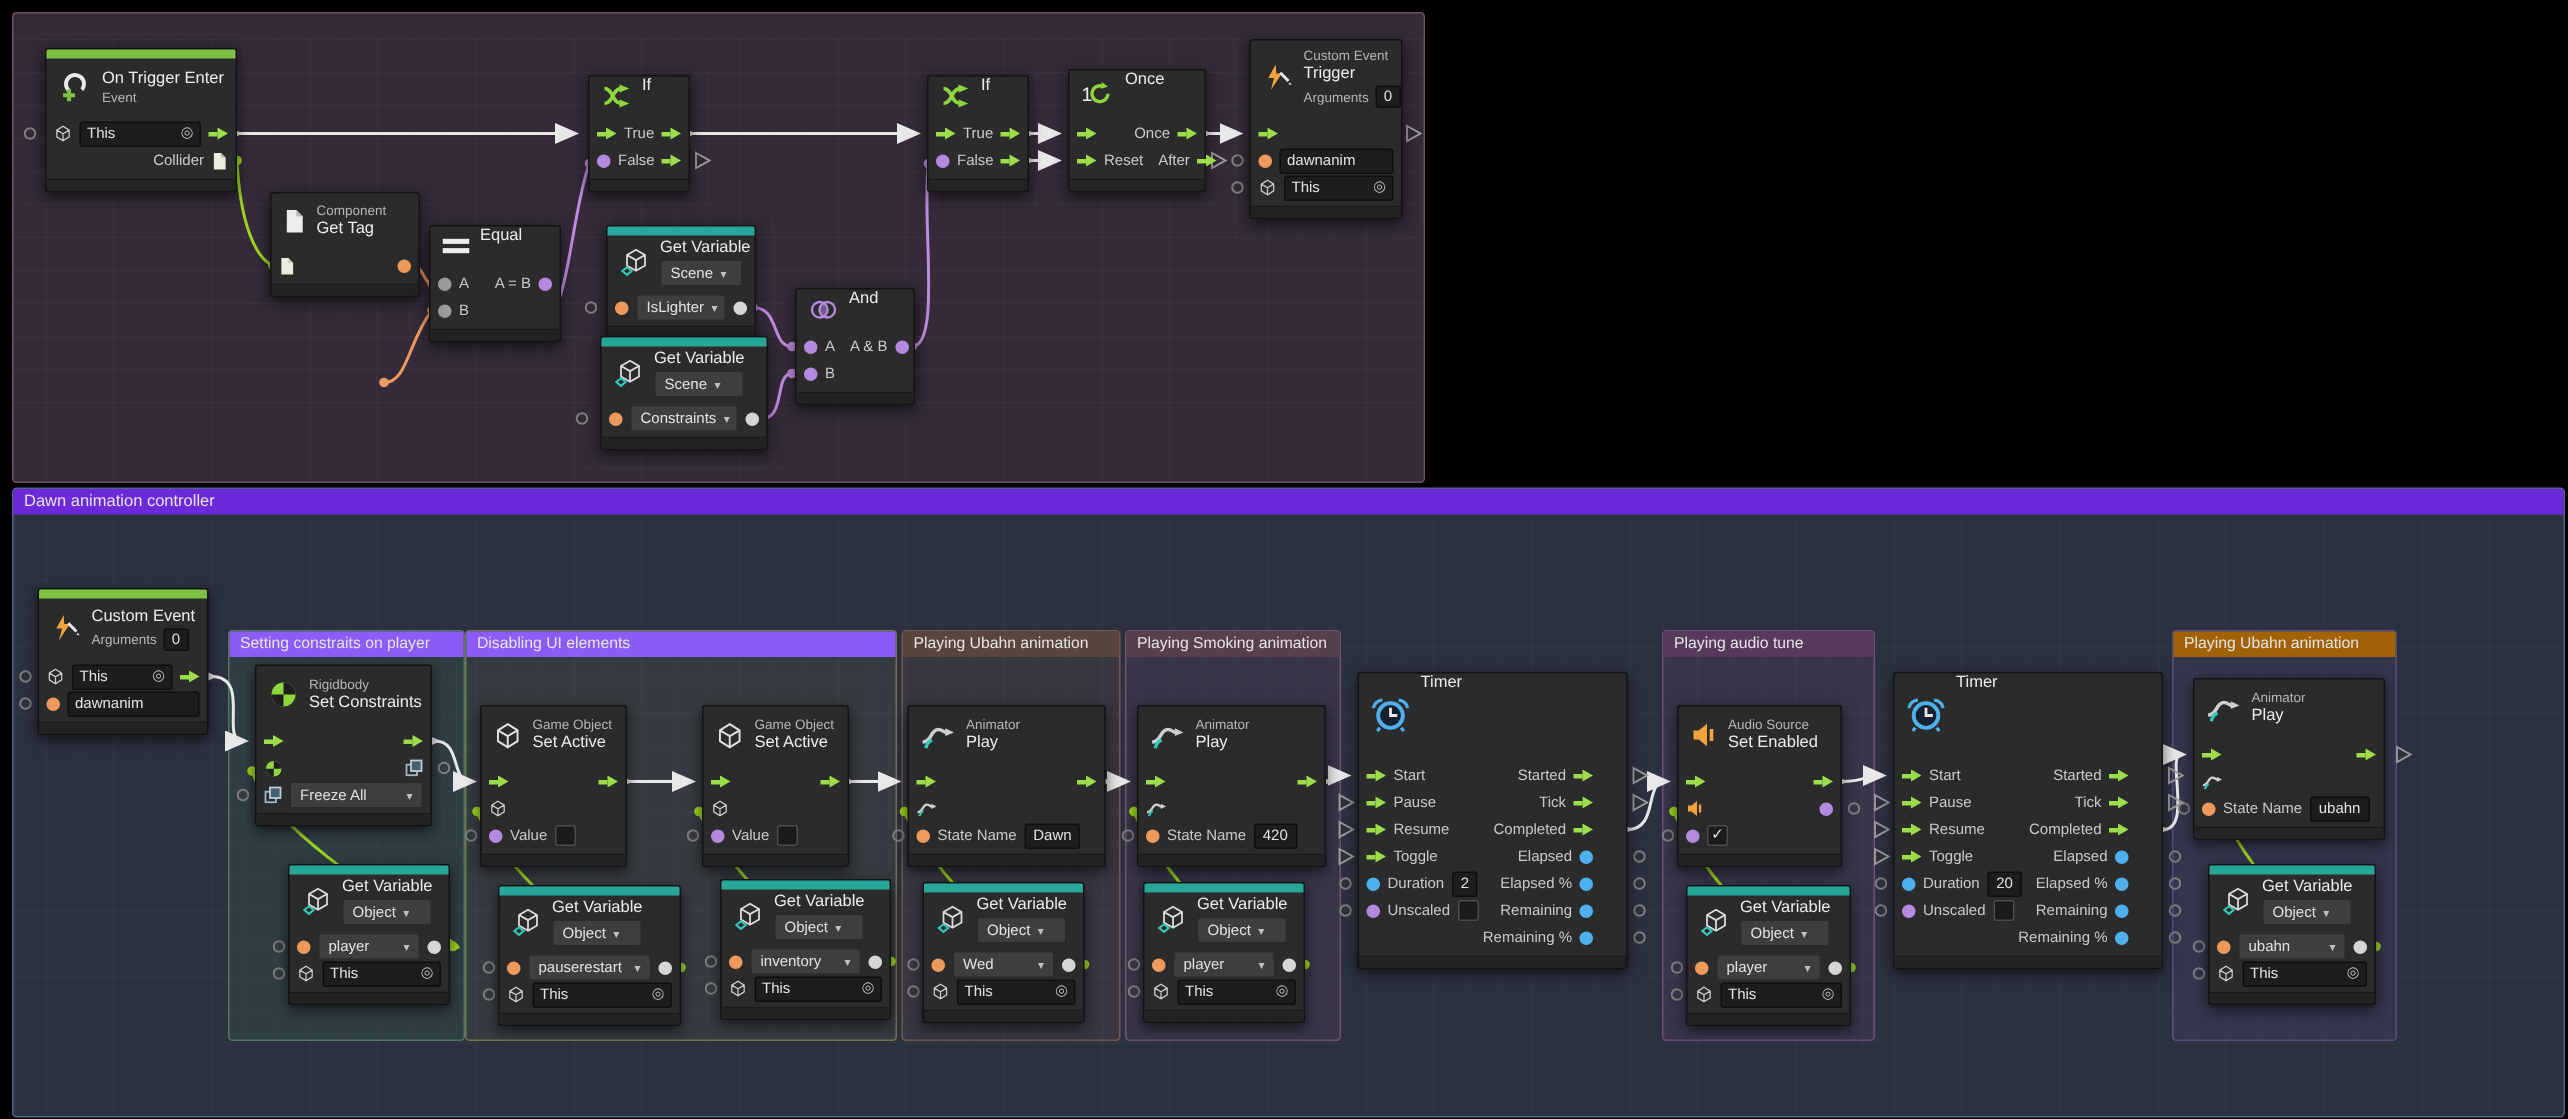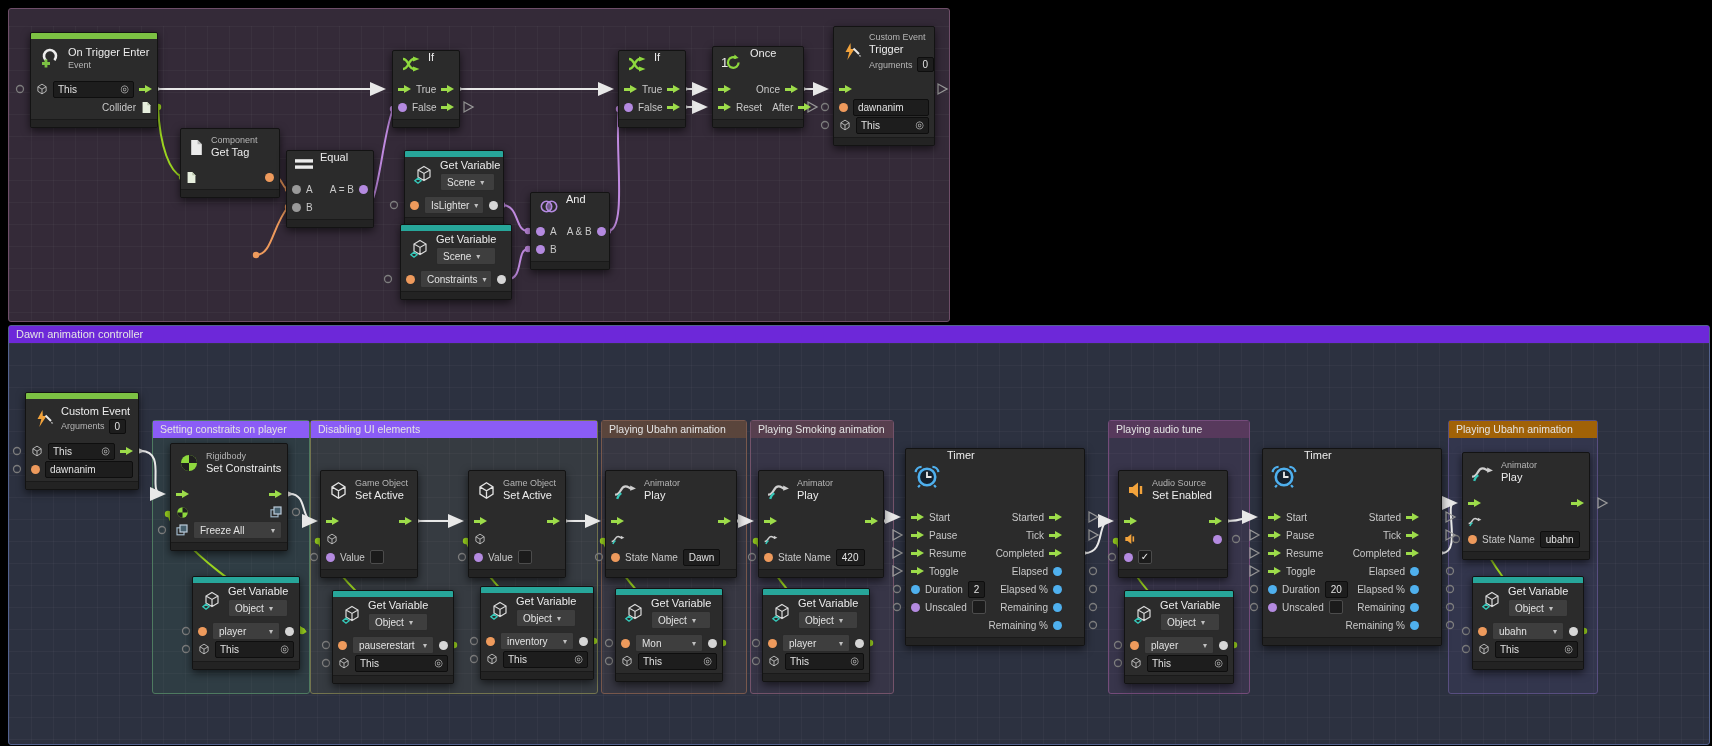--- a/index.html
+++ b/index.html
@@ -890,21 +890,21 @@
         <span class="dd">
             <span>Object</span>
             <span class="caret">▾</span>
           </span>
       </div>
     </div>
     <div class="nbody">
       <div class="prow">
         <span class="dot c-or"></span>
         <span class="dd grow">
-            <span>Mon</span>
+            <span>Wed</span>
             <span class="caret">▾</span>
           </span>
         <span class="dot c-wh"></span>
       </div>
       <div class="prow">
         <span class="ic">
             <svg width="12" height="12" viewBox="0 0 16 16">
               <path d="M8 1.5 13.5 5v6L8 14.5 2.5 11V5Z M2.5 5 8 8.2 13.5 5 M8 8.2V14.5" fill="none" stroke="#cfcfcf" stroke-width="1.1"></path>
             </svg>
           </span>

